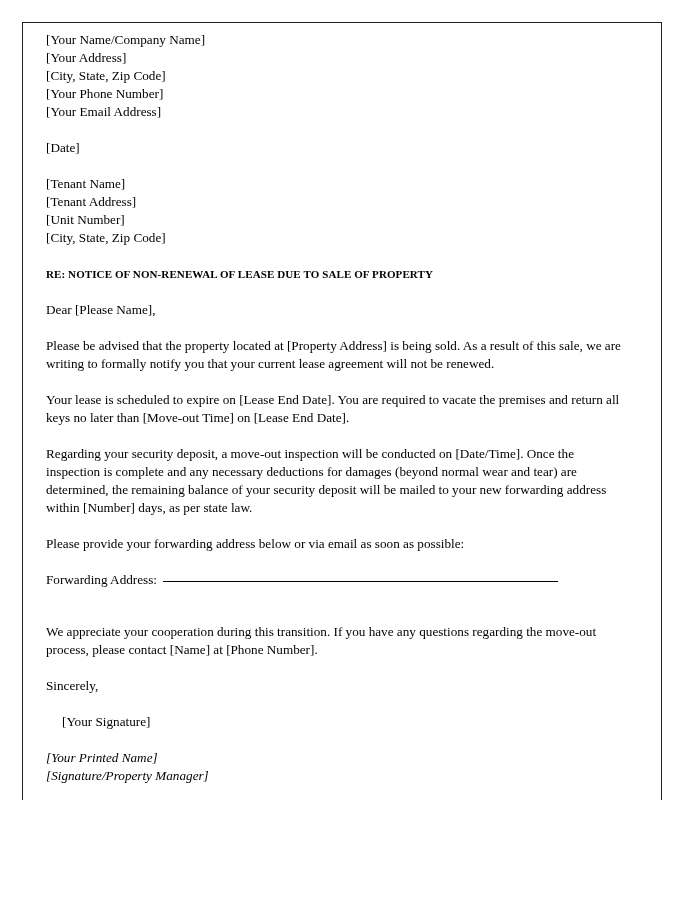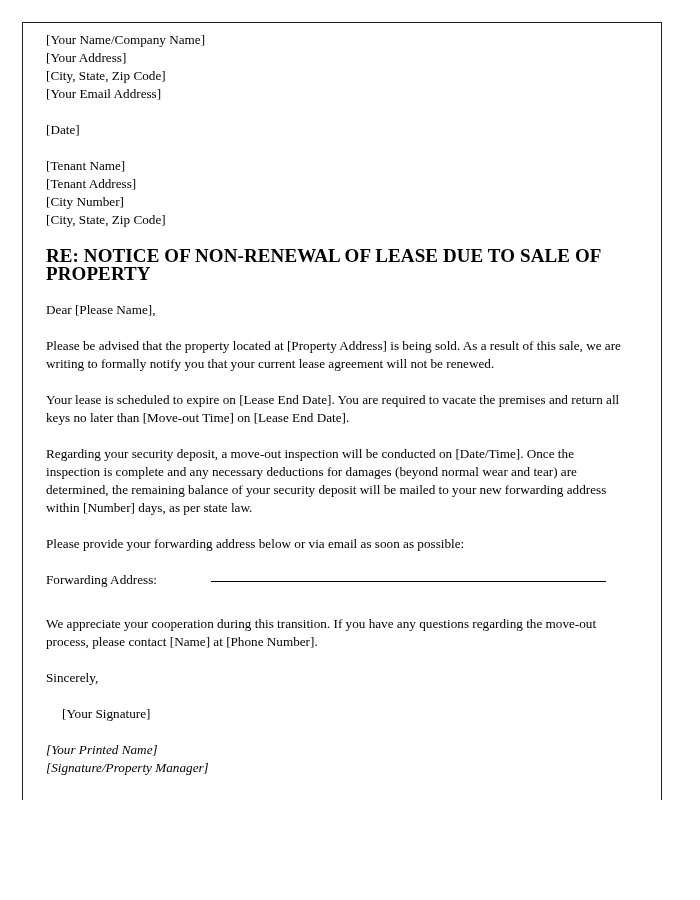--- a/index.html
+++ b/index.html
@@ -45,39 +45,38 @@
   }
   .addr-line {
     display: block;
     white-space: nowrap;
   }
 
   .subject {
     font-weight: bold;
     margin: 0 0 18px 0;
     letter-spacing: 0.1px;
-    font-size: 19px;
+    font-size: 11px;
   }
 
   .salutation {
     margin: 0 0 18px 0;
   }
 
   .para {
     margin: 0 0 18px 0;
     text-align: left;
     font-family: Liberation Serif, serif;
   }
 
   .fwd-row {
-    margin: 0 0 26px 0;
+    margin: 0 0 34px 0;
     display: flex;
     align-items: baseline;
     width: 560px;
-    justify-content: space-between;
   }
   .fwd-label {
     white-space: nowrap;
   }
   .fwd-rule {
     display: inline-block;
     height: 0;
     flex: 0 0 395px;
     border-bottom: 1.3px solid #000000;
     margin-left: 6px;
@@ -104,31 +103,32 @@
 <body>
 
 <div id="page-frame"></div>
 
 <div id="letter">
 
   <div class="addr-block">
     <span class="addr-line">[Your Name/Company Name]</span>
     <span class="addr-line">[Your Address]</span>
     <span class="addr-line">[City, State, Zip Code]</span>
+    <span class="addr-line">[Your Phone Number]</span>
     <span class="addr-line">[Your Email Address]</span>
   </div>
 
   <div class="addr-block">
     <span class="addr-line">[Date]</span>
   </div>
 
   <div class="addr-block">
     <span class="addr-line">[Tenant Name]</span>
     <span class="addr-line">[Tenant Address]</span>
-    <span class="addr-line">[City Number]</span>
+    <span class="addr-line">[Unit Number]</span>
     <span class="addr-line">[City, State, Zip Code]</span>
   </div>
 
   <div class="subject">RE: NOTICE OF NON-RENEWAL OF LEASE DUE TO SALE OF PROPERTY</div>
 
   <div class="salutation">Dear [Please Name],</div>
 
   <p class="para">Please be advised that the property located at [Property Address] is being sold. As a result of this sale, we are writing to formally notify you that your current lease agreement will not be renewed.</p>
 
   <p class="para">Your lease is scheduled to expire on [Lease End Date]. You are required to vacate the premises and return all keys no later than [Move-out Time] on [Lease End Date].</p>

